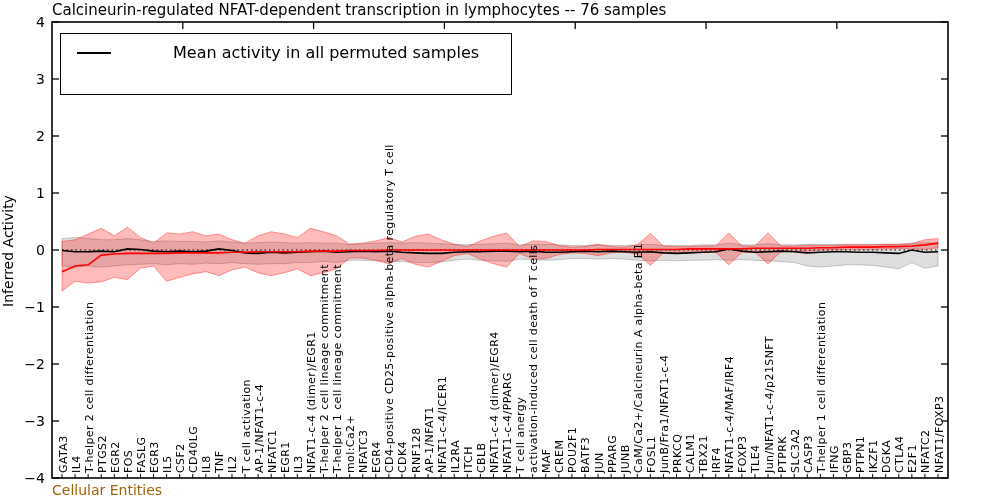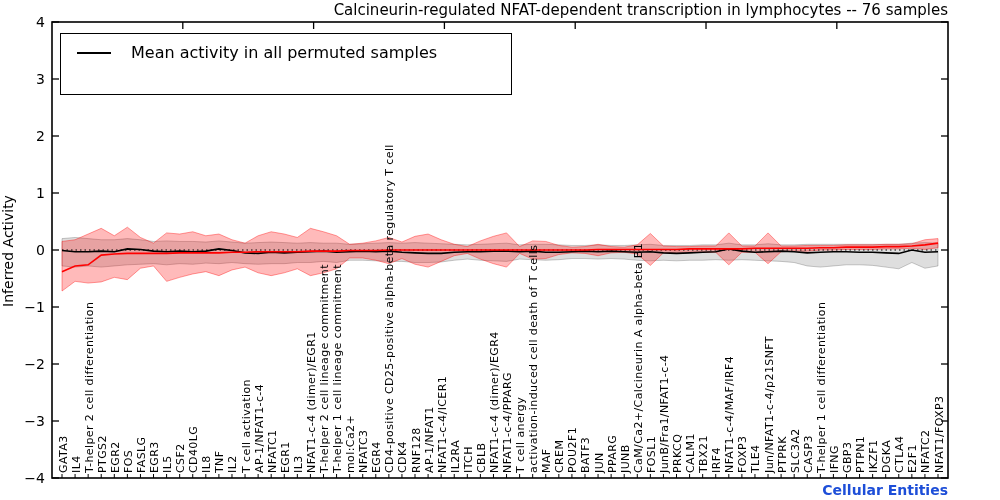--- a/index.html
+++ b/index.html
@@ -1,26 +1,26 @@
 <!DOCTYPE html>
 <html><head>
 <meta charset="utf-8">
 <style>
   html,body{margin:0;padding:0;background:#ffffff;}
   #canvas{position:relative;width:1000px;height:500px;background:#ffffff;overflow:hidden;
           font-family:"DejaVu Sans","Liberation Sans",sans-serif;}
-  .chart-title{position:absolute;left:52px;top:1px;width:896px;text-align:right;
+  .chart-title{position:absolute;left:52px;top:1px;width:896px;text-align:left;
                font-size:15px;color:#000;white-space:nowrap;}
-  .x-axis-label{position:absolute;left:52px;top:482px;width:896px;text-align:right;
-                font-size:14px;color:#1d4ed8;font-weight:bold;}
+  .x-axis-label{position:absolute;left:52px;top:482px;width:896px;text-align:left;
+                font-size:14px;color:#a16207;}
   .y-axis-label{position:absolute;left:-57px;top:243px;width:130px;text-align:center;
                 font-size:14px;color:#000;transform:rotate(-90deg);}
   .legend{position:absolute;left:60px;top:33px;width:452px;height:62px;background:#ffffff;
           border:1.8px solid #000;box-sizing:border-box;padding:5px 0 0 16px;}
-  .legend-row{display:flex;align-items:center;height:27px;}
+  .legend-row{display:flex;align-items:center;height:27px;gap:42px;}
   .legend-swatch{width:34px;height:2px;margin-right:20px;flex:0 0 auto;}
   .legend-label{font-size:16px;color:#000;white-space:nowrap;}
   #plot-svg{position:absolute;left:0;top:0;pointer-events:none;}
 </style>
 </head>
 <body>
 
 <div id="canvas">
   <div class="legend">
     <div class="legend-row">

